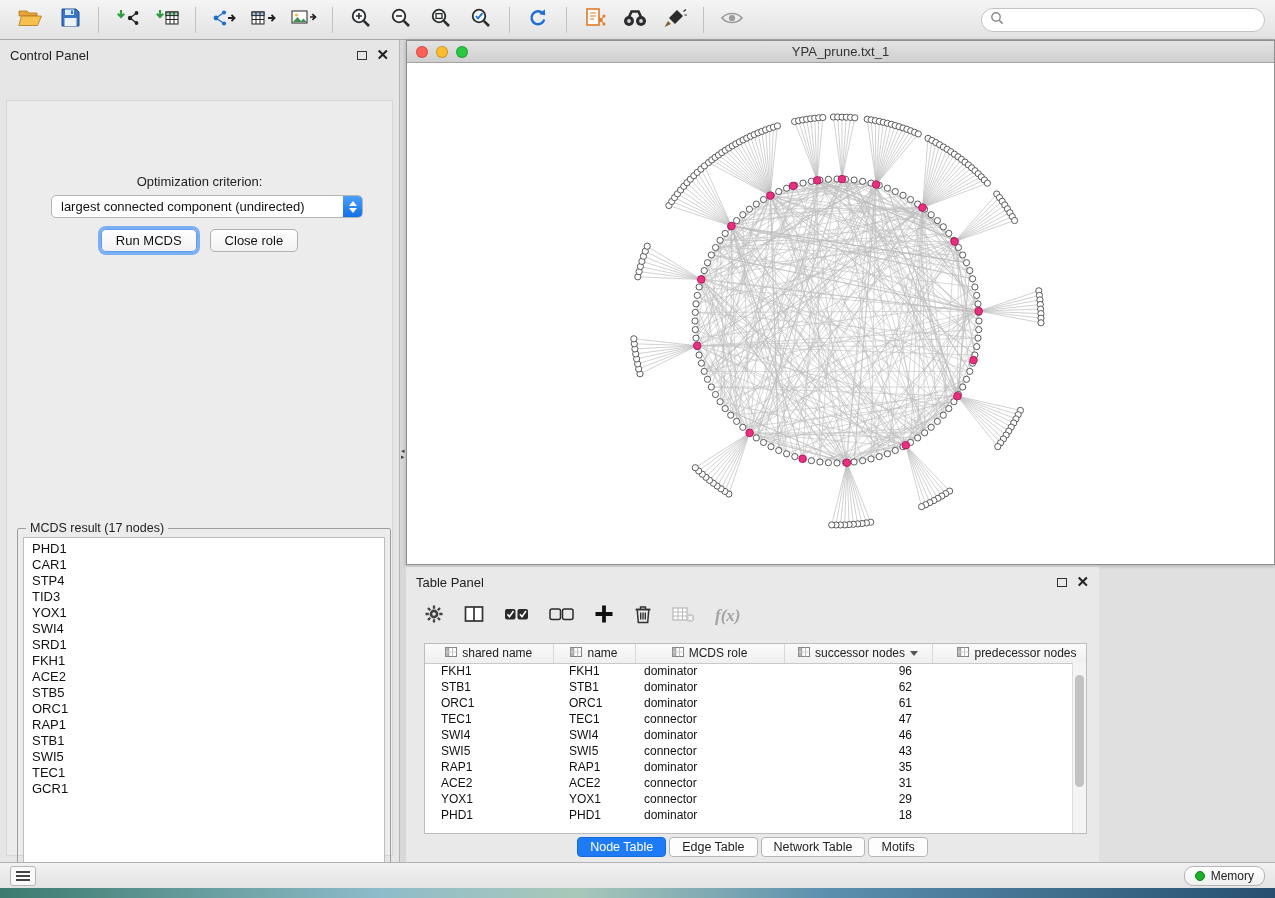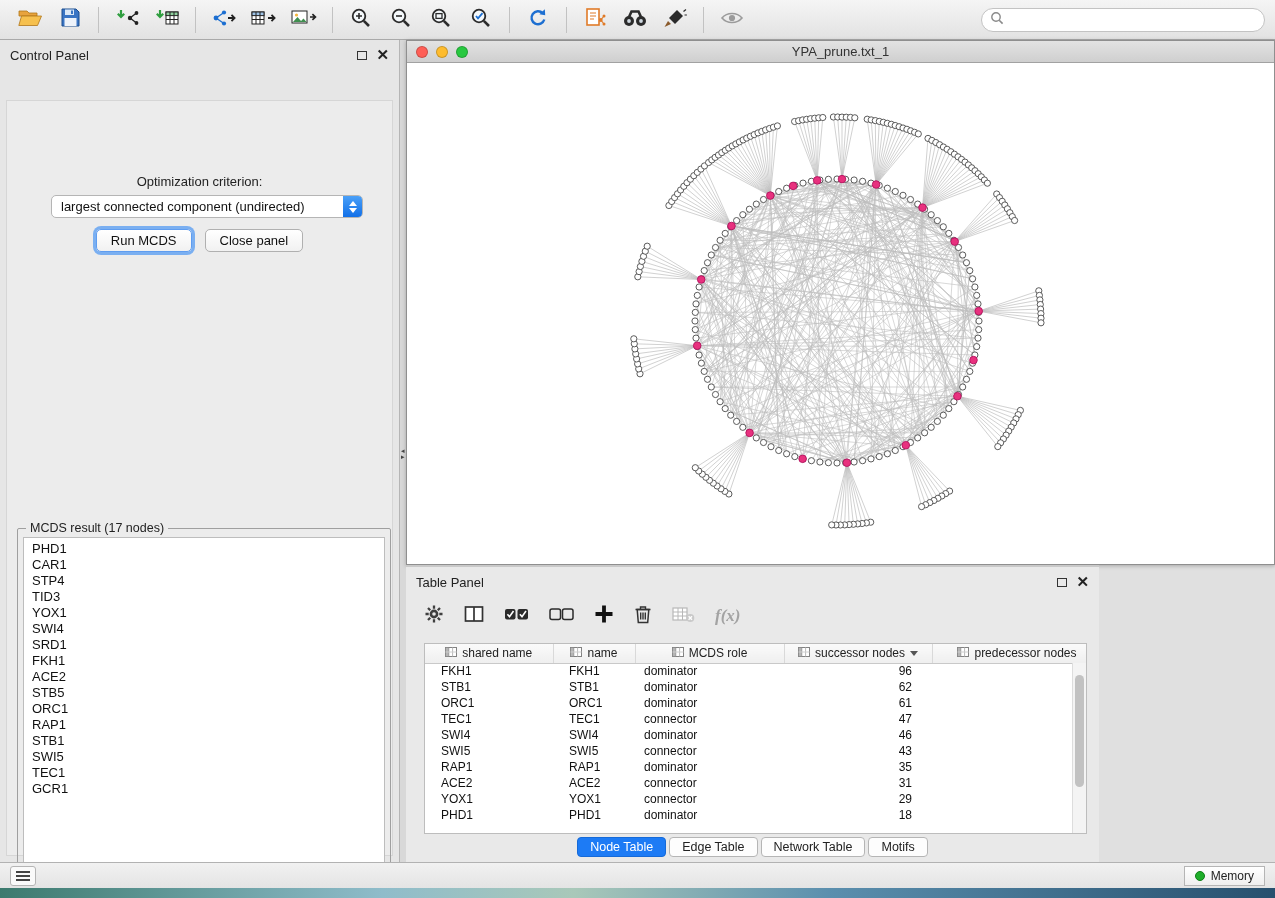--- a/index.html
+++ b/index.html
@@ -96,21 +96,21 @@
   .tp-tab.active { background:#1d7bf5; border-color:#166ad8; color:#fff; }
 
   
   #status-bar { position:absolute; left:0; top:862px; width:1275px; height:26px;
     background:linear-gradient(#f1f1f1,#e4e4e4); border-top:1px solid #b2b2b2;
     display:flex; align-items:center; padding:0 10px; }
   #menu-btn { width:26px; height:20px; border:1px solid #b5b5b5; border-radius:3px; background:#fafafa;
     display:flex; flex-direction:column; justify-content:center; gap:2px; padding:0 5px; }
   #menu-btn i { display:block; height:2px; background:#444; }
   #memory-btn { margin-left:auto; display:flex; align-items:center; gap:6px; font-size:12px; color:#222;
-    background:linear-gradient(#ffffff,#efefef); border:1px solid #b5b5b5; border-radius:0; padding:2px 10px; }
+    background:linear-gradient(#ffffff,#efefef); border:1px solid #b5b5b5; border-radius:9px; padding:2px 10px; }
   #memory-dot { width:10px; height:10px; border-radius:50%; background:#1fae2a; border:1px solid #0f7d18; }
 
   
   #desktop-strip { position:absolute; left:0; top:888px; width:1275px; height:10px;
     background:linear-gradient(90deg,#3c7a6e,#8fbcca 30%,#a9c8b9 45%,#5b8fae 65%,#27506e); }
 </style>
 </head>
 <body>
 
 <div id="app">
@@ -265,21 +265,21 @@
       <div id="opt-label">Optimization criterion:</div>
       <div id="criterion-select">
         <span>largest connected component (undirected)</span>
         <span class="select-stepper">
           <span class="stepper-up"></span>
             <span class="stepper-down"></span>
         </span>
       </div>
       <div id="cp-buttons">
         <button class="mac-btn focused">Run MCDS</button>
-        <button class="mac-btn">Close panel</button>
+        <button class="mac-btn">Close role</button>
       </div>
       <div id="mcds-group">
         <span id="mcds-legend">MCDS result (17 nodes)</span>
         <div id="mcds-list">
             <div class="mcds-item">PHD1</div>
             <div class="mcds-item">CAR1</div>
             <div class="mcds-item">STP4</div>
             <div class="mcds-item">TID3</div>
             <div class="mcds-item">YOX1</div>
             <div class="mcds-item">SWI4</div>

